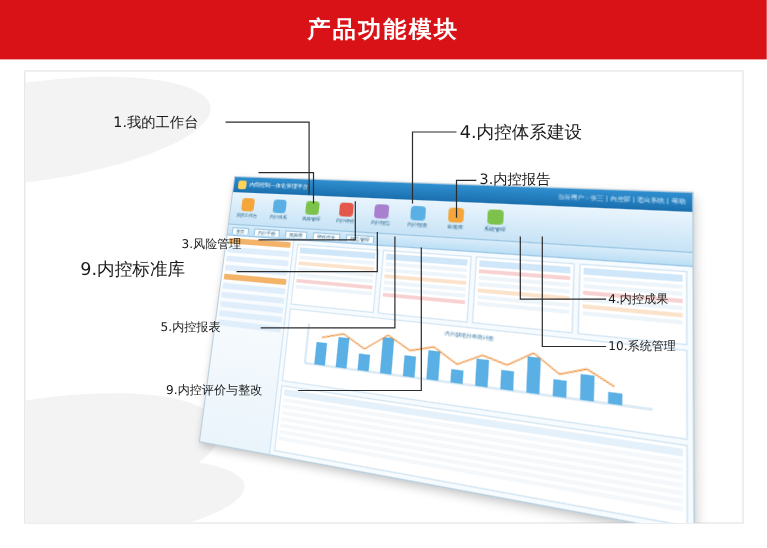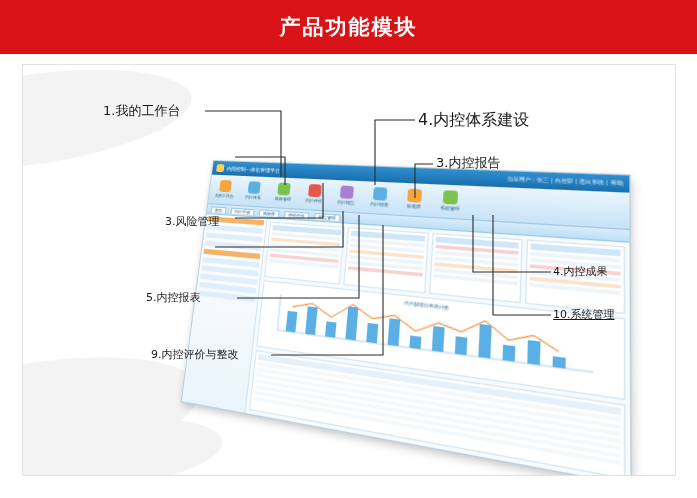--- a/index.html
+++ b/index.html
@@ -289,18 +289,19 @@
       <path d="M528,207 L450,207 L450,150"></path>
 
       <path d="M528,250 L470,250 L470,150"></path>
     </g>
   </svg>
 
   <div class="label l-md" style="left:80px;top:37px;">1.我的工作台</div>
   <div class="label l-sm" style="left:122px;top:149px;margin-left:20px;">3.风险管理</div>
   <div class="label l-lg" style="left:395px;top:45px;">4.内控体系建设</div>
   <div class="label l-md" style="left:413px;top:89px;">3.内控报告</div>
+  <div class="label l-lg" style="left:50px;top:170px;">9.内控标准库</div>
   <div class="label l-sm" style="left:123px;top:225px;">5.内控报表</div>
   <div class="label l-sm" style="left:128px;top:282px;">9.内控评价与整改</div>
   <div class="label l-sm" style="left:530px;top:199px;">4.内控成果</div>
-  <div class="label l-sm" style="left:530px;top:242px;text-decoration:underline;">10.系统管理</div>
+  <div class="label l-sm" style="left:530px;top:242px;">10.系统管理</div>
 
 </div>
 
 </body></html>

